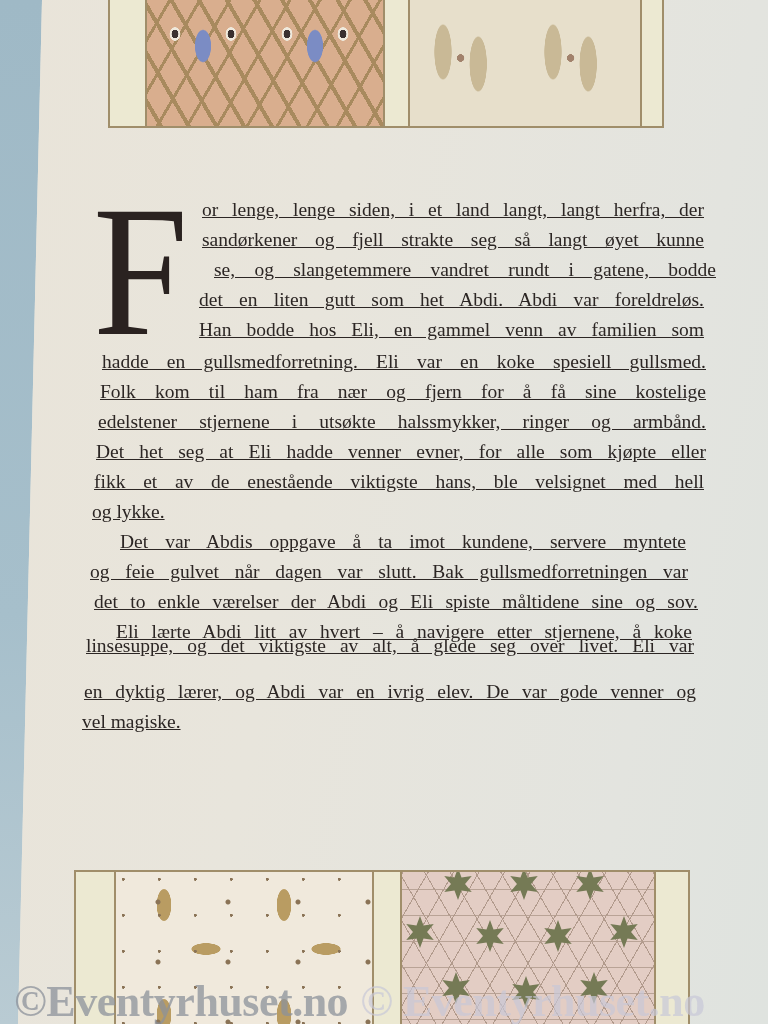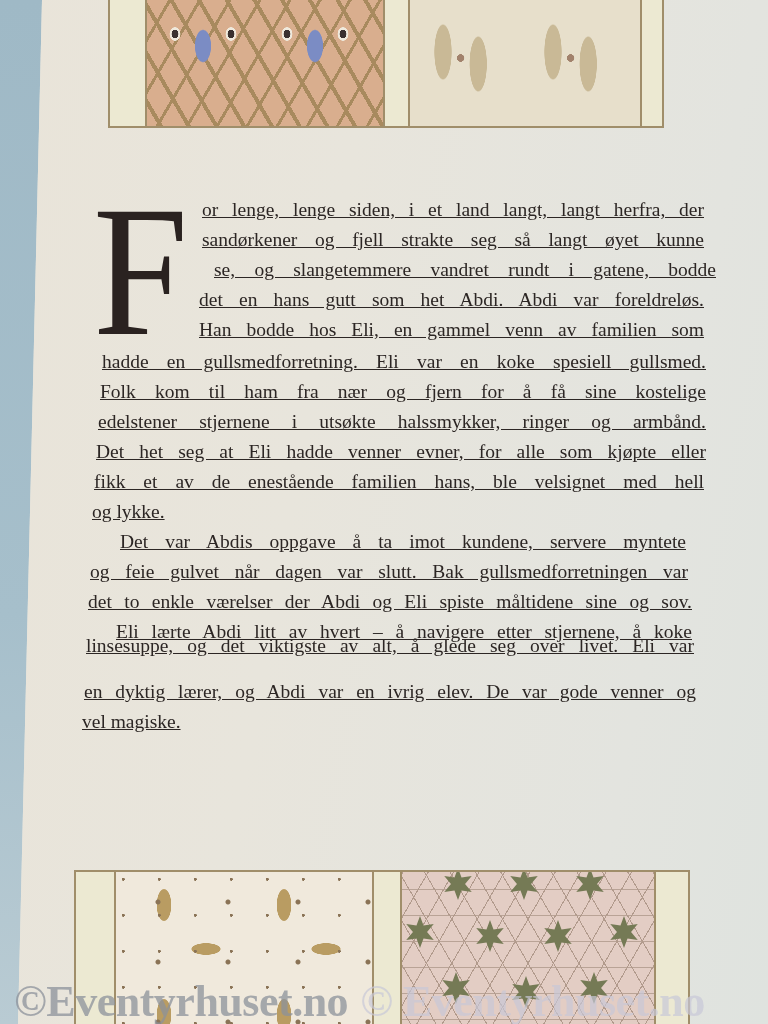--- a/index.html
+++ b/index.html
@@ -96,31 +96,31 @@
   <div class="panel pattern-floral-beige" style="width:230px"></div>
   <div class="gap" style="flex:1"></div>
 </div>
 
 <div class="dropcap">F</div>
 
 <div class="text-block">
   <div class="line j" style="left:120px;top:0;width:502px">or lenge, lenge siden, i et land langt, langt herfra, der</div>
   <div class="line j" style="left:120px;top:30px;width:502px">sandørkener og fjell strakte seg så langt øyet kunne</div>
   <div class="line j" style="left:132px;top:60px;width:502px">se, og slangetemmere vandret rundt i gatene, bodde</div>
-  <div class="line j" style="left:117px;top:90px;width:505px">det en hans gutt som het Abdi. Abdi var foreldreløs.</div>
+  <div class="line j" style="left:117px;top:90px;width:505px">det en liten gutt som het Abdi. Abdi var foreldreløs.</div>
   <div class="line j" style="left:117px;top:120px;width:505px">Han bodde hos Eli, en gammel venn av familien som</div>
   <div class="line j" style="left:20px;top:152px;width:604px">hadde en gullsmedforretning. Eli var en koke spesiell gullsmed.</div>
   <div class="line j" style="left:18px;top:182px;width:606px">Folk kom til ham fra nær og fjern for å få sine kostelige</div>
   <div class="line j" style="left:16px;top:212px;width:608px">edelstener stjernene i utsøkte halssmykker, ringer og armbånd.</div>
   <div class="line j" style="left:14px;top:242px;width:610px">Det het seg at Eli hadde venner evner, for alle som kjøpte eller</div>
-  <div class="line j" style="left:12px;top:272px;width:610px">fikk et av de enestående familien hans, ble velsignet med hell</div>
+  <div class="line j" style="left:12px;top:272px;width:610px">fikk et av de enestående viktigste hans, ble velsignet med hell</div>
   <div class="line" style="left:10px;top:302px">og lykke.</div>
   <div class="line j" style="left:38px;top:332px;width:566px">Det var Abdis oppgave å ta imot kundene, servere myntete</div>
   <div class="line j" style="left:8px;top:362px;width:598px">og feie gulvet når dagen var slutt. Bak gullsmedforretningen var</div>
-  <div class="line j" style="left:6px;top:392px;width:604px">det to enkle værelser der Abdi og Eli spiste måltidene sine og sov.</div>
+  <div class="line j" style="left:12px;top:392px;width:604px">det to enkle værelser der Abdi og Eli spiste måltidene sine og sov.</div>
   <div class="line j" style="left:34px;top:422px;width:576px">Eli lærte Abdi litt av hvert – å navigere etter stjernene, å koke</div>
   <div class="line j" style="left:4px;top:436px;width:608px">linsesuppe, og det viktigste av alt, å glede seg over livet. Eli var</div>
   <div class="line j" style="left:2px;top:482px;width:612px">en dyktig lærer, og Abdi var en ivrig elev. De var gode venner og</div>
   <div class="line" style="left:0px;top:512px">vel magiske.</div>
 </div>
 
 <div class="frame bottom">
   <div class="gap" style="width:38px"></div>
   <div class="panel pattern-floral-gold" style="width:256px"></div>
   <div class="gap" style="width:26px"></div>

